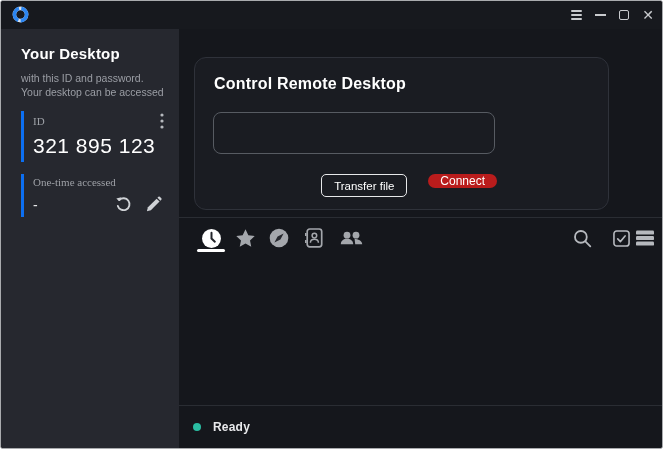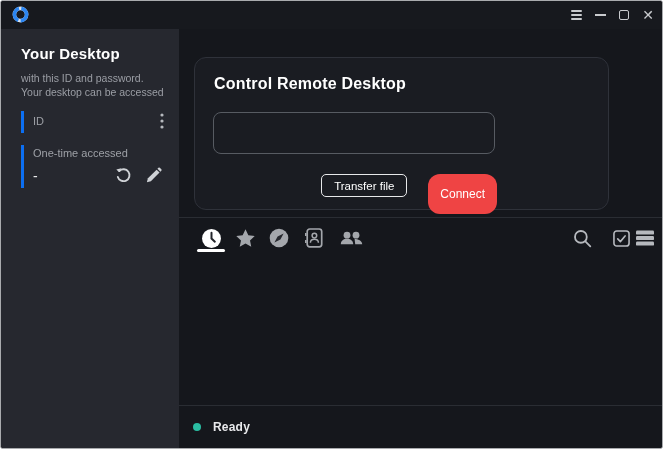--- a/index.html
+++ b/index.html
@@ -29,21 +29,21 @@
   .close-glyph { color:#c9cbce; font-size:14px; line-height:1; font-weight:400; }
 
   
   .sidebar {
     position:absolute; left:0; top:28px; bottom:0; width:178px;
     background:#26282f; padding:16px 0 0 20px;
   }
   .sb-title { color:#ffffff; font-size:15px; font-weight:bold; letter-spacing:.2px; }
   .sb-sub { margin-top:9px; color:#9b9ea5; font-size:10.5px; line-height:14px; }
   .sb-block { margin-top:12px; border-left:3px solid #0c6ff2; padding:2px 0 4px 9px; width:143px; }
-  .sb-row { display:flex; align-items:center; justify-content:space-between; }
+  .sb-row { display:flex; align-items:center; justify-content:space-between;font-family:Liberation Serif, serif; }
   .sb-label { color:#9da0a6; font-size:11px; }
   .sb-id-value { margin-top:5px; color:#ffffff; font-size:21px; letter-spacing:.5px; white-space:nowrap; }
   .sb-pw-row { margin-top:8px; display:flex; align-items:center; }
   .sb-pw-value { color:#e8e9eb; font-size:14px; flex:1; }
   .icon-btn { background:transparent; border:none; padding:0; cursor:pointer; display:flex; align-items:center; justify-content:center; }
   .pw-actions { display:flex; align-items:center; gap:13px; padding-right:2px; }
 
   
   .main { position:absolute; left:178px; top:28px; right:0; bottom:0; background:#15171c; }
   .card {
@@ -57,21 +57,21 @@
     color:#ffffff; font-size:14px; padding:0 10px; outline:none;
     font-family:"Liberation Sans", sans-serif;
   }
   .btn-row { position:absolute; left:0; top:116px; width:302px; display:flex; justify-content:flex-end; gap:21px; }
   .btn-transfer {
     min-width:86px; height:23px; background:transparent; border:1px solid #e7e8ea; border-radius:5px;
     color:#ffffff; font-size:11.5px; cursor:pointer; padding:0 10px;
     font-family:"Liberation Sans", sans-serif;
   }
   .btn-connect {
-    min-width:65px; height:40px; background:#ef4444; border:none; border-radius:12px;
+    min-width:65px; height:14px; background:#b91c1c; border:none; border-radius:12px;
     color:#ffffff; font-size:12px; cursor:pointer; padding:0 12px;
     font-family:"Liberation Sans", sans-serif;
   }
 
   
   .tab-divider { position:absolute; left:0; right:0; top:188px; height:1px; background:#2a2d33; }
   .tabbar { position:absolute; left:0; right:0; top:196px; height:30px; }
   .tab {
     position:absolute; top:0; width:28px; height:26px; background:transparent; border:none;
     display:flex; align-items:center; justify-content:center; cursor:pointer; padding:0;
@@ -130,20 +130,21 @@
       <div class="sb-row">
         <span class="sb-label">ID</span>
         <button class="icon-btn">
           <svg width="4" height="16" viewBox="0 0 4 16">
             <circle cx="2" cy="2" r="1.6" fill="#b6b9be"></circle>
             <circle cx="2" cy="8" r="1.6" fill="#b6b9be"></circle>
             <circle cx="2" cy="14" r="1.6" fill="#b6b9be"></circle>
           </svg>
         </button>
       </div>
+      <div class="sb-id-value">321 895 123</div>
     </div>
 
     <div class="sb-block">
       <div class="sb-row">
         <span class="sb-label">One-time accessed</span>
       </div>
       <div class="sb-pw-row">
         <span class="sb-pw-value">-</span>
         <span class="pw-actions">
           <button class="icon-btn">

